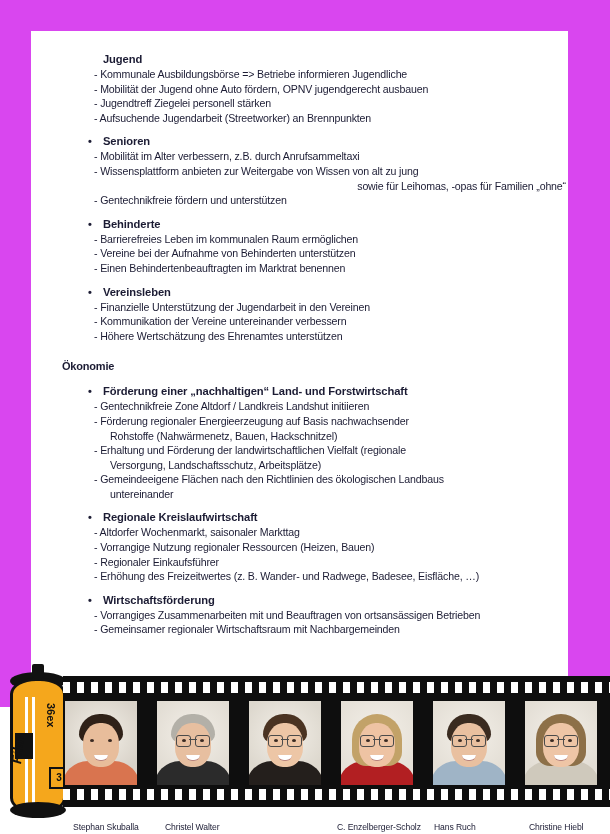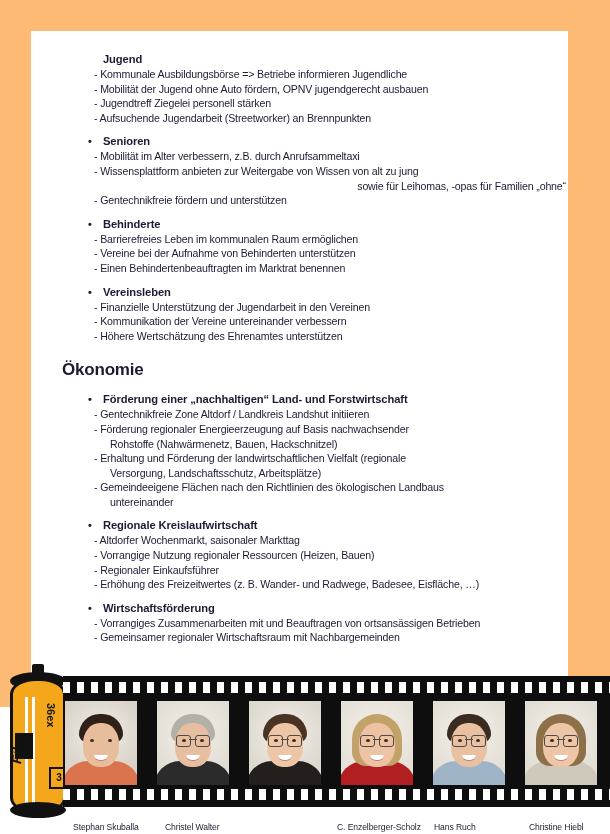--- a/index.html
+++ b/index.html
@@ -8,21 +8,21 @@
     background: #ffffff;
   }
   body {
     font-family: "Liberation Sans", sans-serif;
   }
   .page {
     position: relative;
     width: 610px;
     height: 834px;
     overflow: hidden;
-    background: #fdba74;
+    background: #d946ef;
   }
   
   .sheet {
     position: absolute;
     left: 31px;
     top: 31px;
     width: 537px;
     height: 652px;
     background: #ffffff;
   }
@@ -73,21 +73,21 @@
   .sub {
     font-size: 10.6px;
     line-height: 14.6px;
     letter-spacing: -0.15px;
     padding-left: 16px;
     text-indent: -8px;
     white-space: pre-wrap;
   }
 
   .section-title {
-    font-size: 17px;
+    font-size: 11px;
     font-weight: bold;
     letter-spacing: -0.2px;
     margin: 17px 0 12px -24px;
     color: #1b1b33;
   }
 
   
   .filmstrip {
     position: absolute;
     left: 63px;

